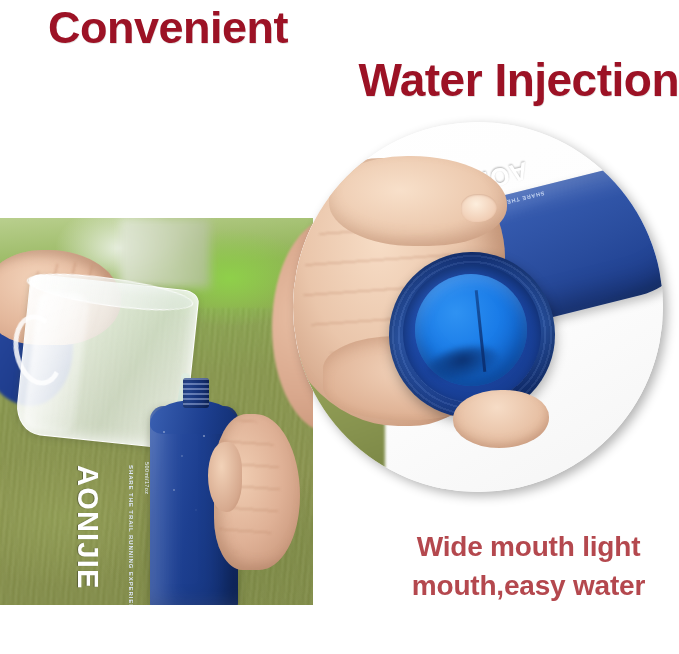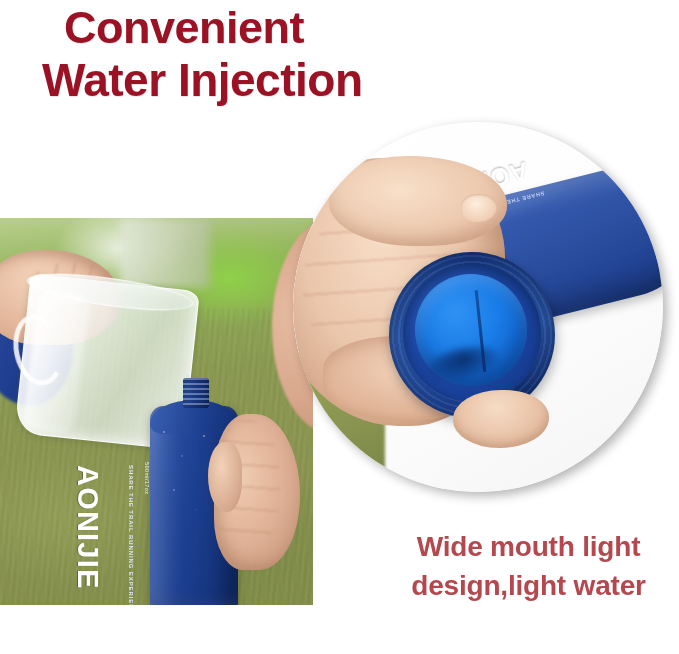--- a/index.html
+++ b/index.html
@@ -10,35 +10,35 @@
     font-family:"Liberation Sans","DejaVu Sans",sans-serif;
     overflow:hidden;
     position:relative;
   }
   #page{position:relative;width:679px;height:654px;overflow:hidden;background:#fff;}
 
   
   .heading{
     position:absolute;left:0;top:2px;width:679px;
     text-align:left;
-    padding-left:64px;
+    padding-left:48px;
     box-sizing:border-box;
     z-index:40;
   }
   .heading-line{
     display:block;
     color:#9c1225;
     font-weight:bold;
     font-size:45px;
     line-height:52px;
     letter-spacing:-0.5px;
     white-space:nowrap;
     text-shadow:0.5px 0.5px 0 rgba(0,0,0,0.10);
   }
-  .heading-line.l2{padding-left:-2px;margin-left:-22px;font-size:46px;}
+  .heading-line.l2{padding-left:-2px;margin-left:-22px;font-size:46px;text-align:right;}
 
   
   .photo-left{
     position:absolute;left:0;top:218px;width:313px;height:387px;
     overflow:hidden;
     background:#87934f;
     z-index:10;
   }
   .pl-bg{
     position:absolute;inset:0;
@@ -414,16 +414,16 @@
     <div class="pc-mouth-ring"></div>
     <div class="pc-mouth-inner"></div>
     <div class="pc-mouth-shadow"></div>
     <div class="pc-mouth-seam"></div>
 
     <div class="pc-finger-bottom"></div>
   </div>
 
   <div class="caption">
     <span class="caption-line">Wide mouth light</span>
-    <span class="caption-line">design,light water</span>
+    <span class="caption-line">mouth,easy water</span>
   </div>
 
 </div>
 
 </body></html>

